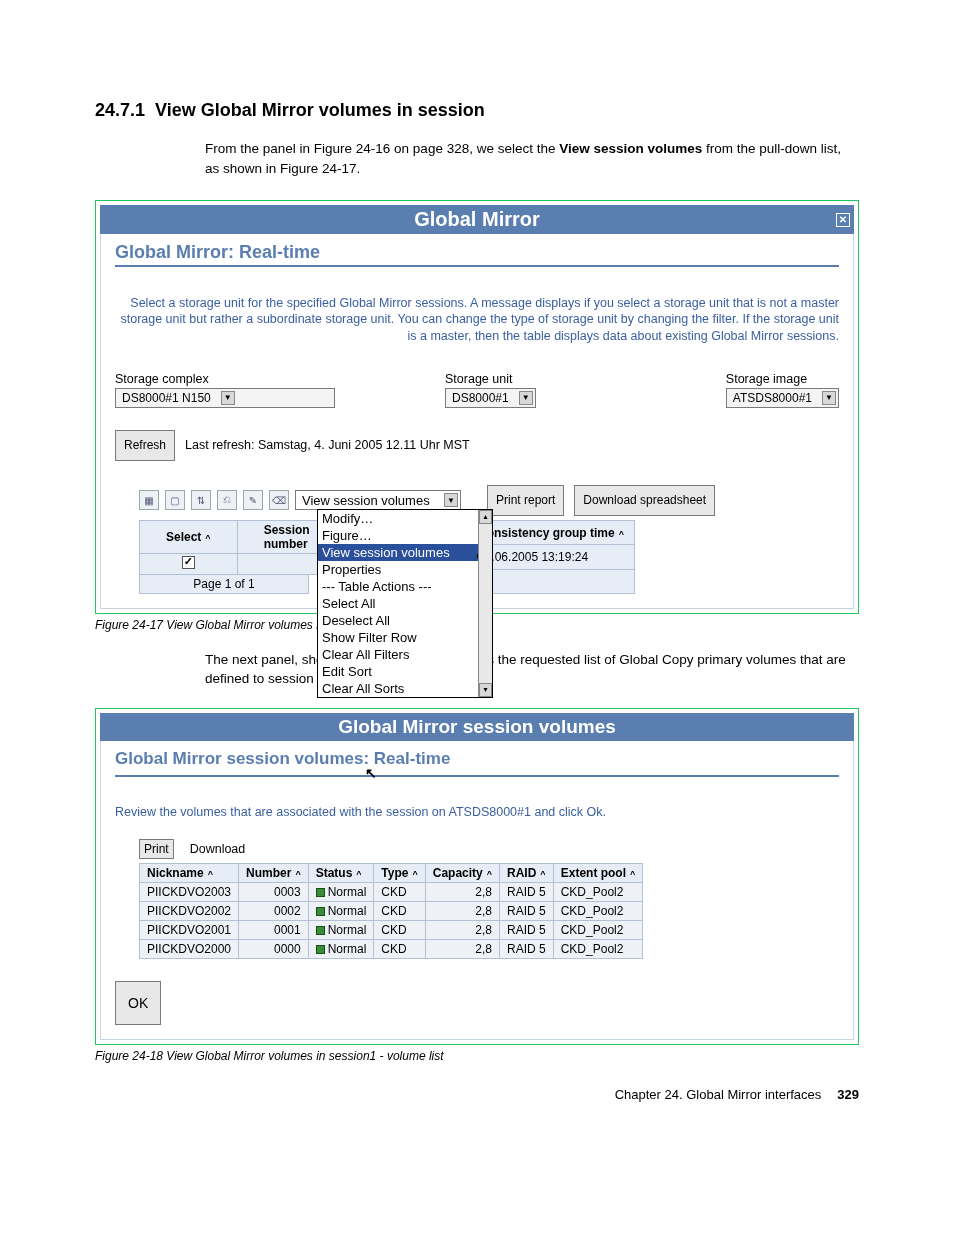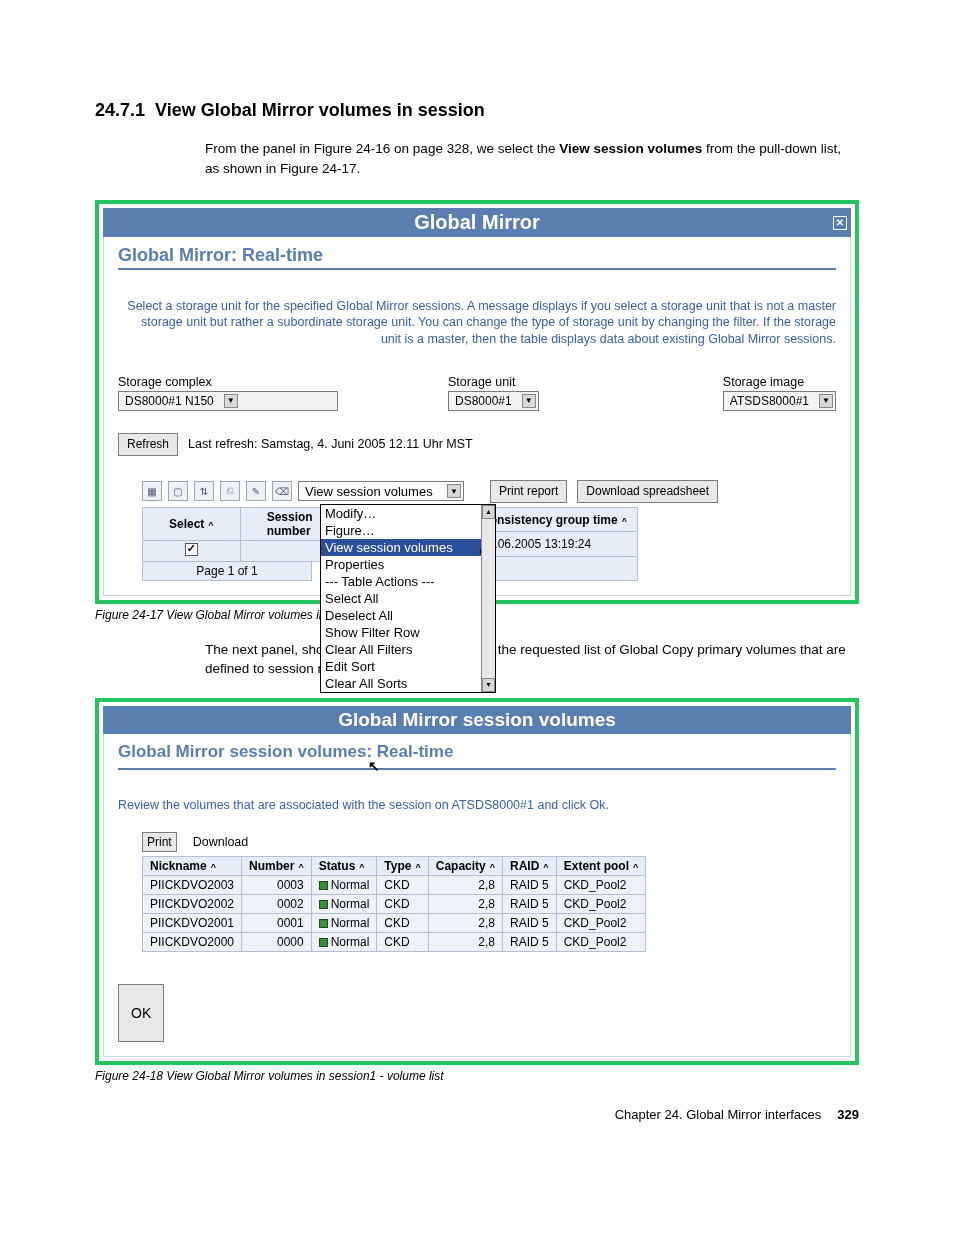--- a/index.html
+++ b/index.html
@@ -24,21 +24,21 @@
     }
     .body-text2 {
       font-size: 13.5px;
       line-height: 1.45;
       margin-left: 110px;
       margin-top: 18px;
       margin-bottom: 18px;
     }
     .bold { font-weight: bold; }
     .figure-frame {
-      border: 4px solid #22c55e;
+      border: 1px solid #22c55e;
       padding: 4px;
       margin-bottom: 4px;
       background: #fff;
     }
     .figure-caption {
       font-style: italic;
       font-size: 12px;
       color: #000;
       margin-bottom: 6px;
     }
@@ -112,21 +112,21 @@
       margin-top: 22px;
       display: flex;
       align-items: center;
       gap: 10px;
     }
     .p1-btn {
       border: 1px solid #7a7a7a;
       background: #e8e8e8;
       padding: 1px 8px;
       font-size: 12px;
-      height: 23px;
+      height: 31px;
       display: inline-flex;
       align-items: center;
     }
     .p1-refresh-text { font-size: 12.5px; color: #000; }
     .p1-toolbar-area {
       margin-top: 24px;
       margin-left: 24px;
       position: relative;
     }
     .p1-toolbar-row {
@@ -331,24 +331,24 @@
     .p2-table td.num-r { text-align: right; }
     .status-dot {
       display: inline-block;
       width: 9px; height: 9px;
       background: #3a8b3a;
       border: 1px solid #155015;
       margin-right: 3px;
       vertical-align: middle;
     }
     .p2-ok {
-      margin-top: 32px;
+      margin-top: 22px;
       border: 1px solid #7a7a7a;
       background: #e8e8e8;
-      padding: 20px 12px;
+      padding: 13px 12px;
       font-size: 14px;
       display: inline-block;
     }
     .footer-row {
       margin-top: 24px;
       display: flex;
       justify-content: flex-end;
       font-size: 13px;
       gap: 16px;
     }

